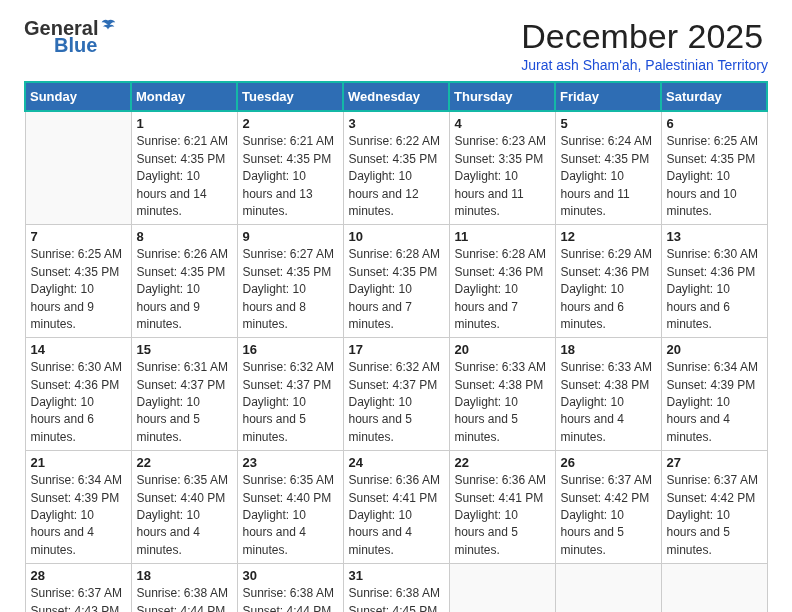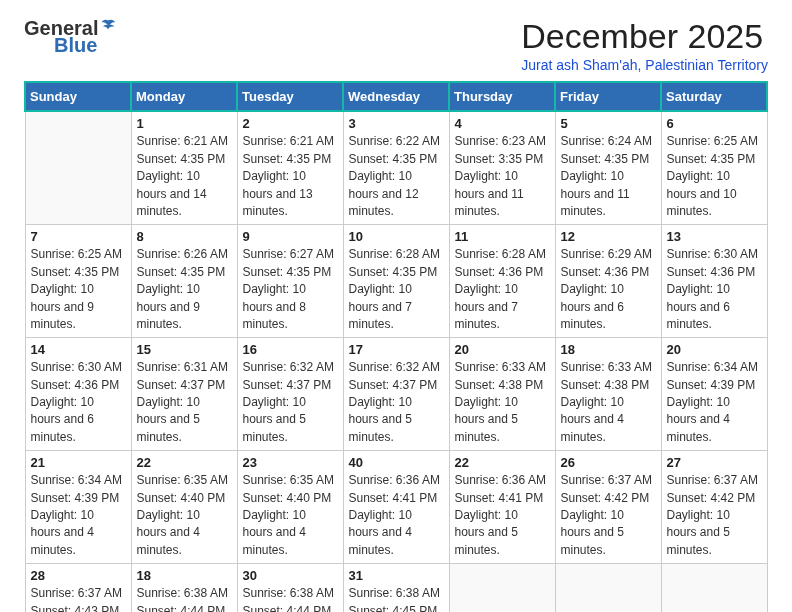--- a/index.html
+++ b/index.html
@@ -294,21 +294,21 @@
 and 4 minutes.</div>
           </td>
           <td>
             <span class="day-number">23</span>
             <div class="day-info">Sunrise: 6:35 AM
 Sunset: 4:40 PM
 Daylight: 10 hours
 and 4 minutes.</div>
           </td>
           <td>
-            <span class="day-number">40</span>
+            <span class="day-number">24</span>
             <div class="day-info">Sunrise: 6:36 AM
 Sunset: 4:41 PM
 Daylight: 10 hours
 and 4 minutes.</div>
           </td>
           <td>
             <span class="day-number">22</span>
             <div class="day-info">Sunrise: 6:36 AM
 Sunset: 4:41 PM
 Daylight: 10 hours

